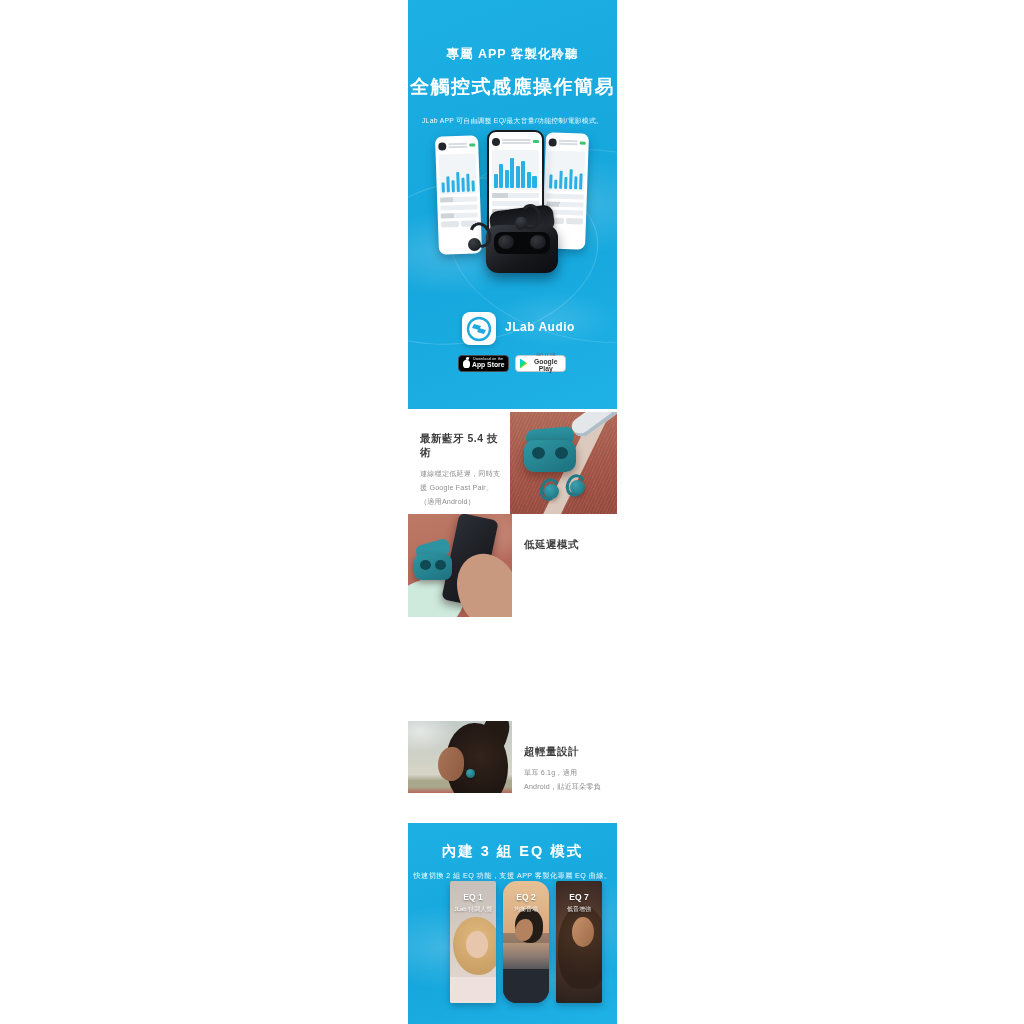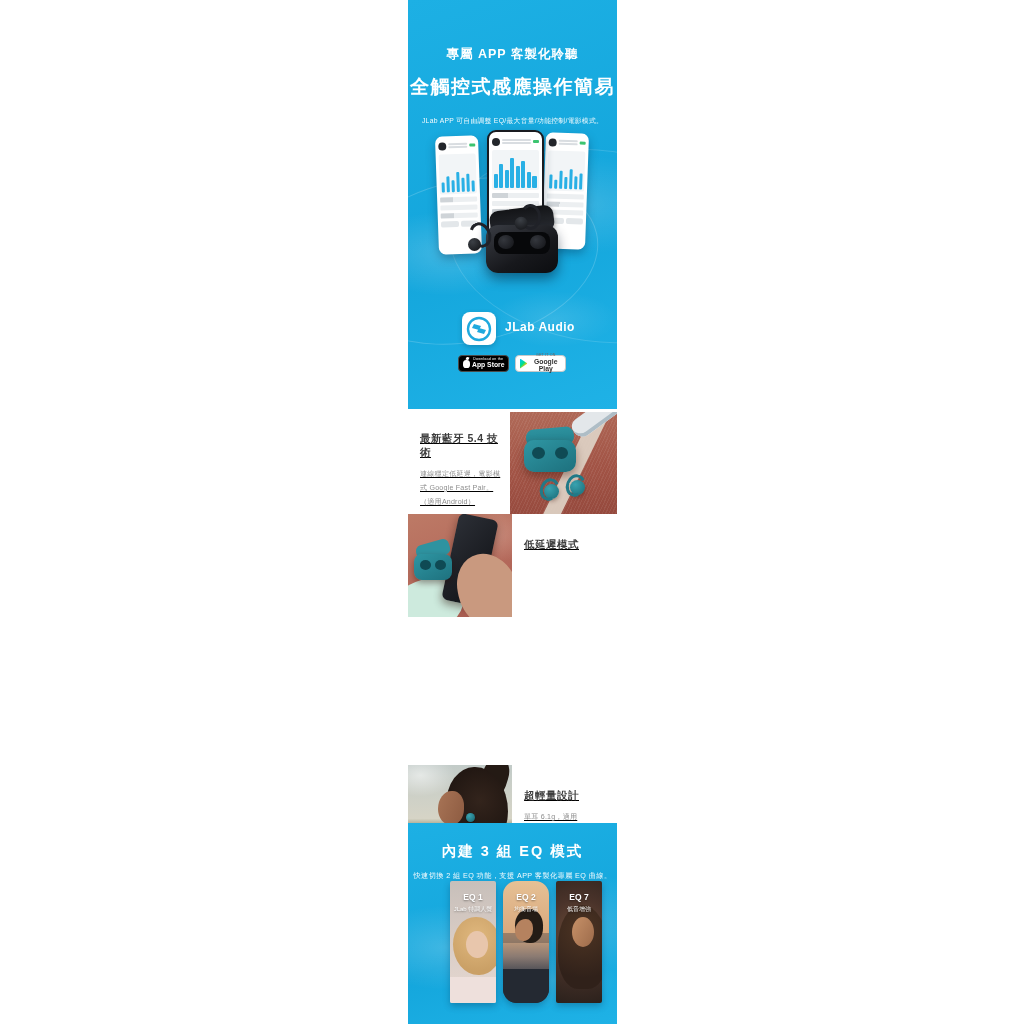--- a/index.html
+++ b/index.html
@@ -62,22 +62,22 @@
   .bg-gp .pre{color:#666;}
   .apple{width:7px;height:8px;background:#fff;border-radius:45% 45% 42% 42%;position:relative;margin-left:1px;}
   .apple::before{content:"";position:absolute;left:2.5px;top:-3px;width:3px;height:3px;background:#fff;border-radius:60% 0 60% 0;transform:rotate(20deg);}
   .gplay-tri{width:9px;height:10px;background:linear-gradient(135deg,#00c4ff 0%,#00e08a 45%,#ffc400 70%,#ff4436 100%);clip-path:polygon(0 0,100% 50%,0 100%);margin-left:1px;}
 
   
   .feat{background:#fff;display:flex;}
   .f1{top:412px;height:102px;}
   .f2{top:514px;height:103px;}
   .f3{top:619px;height:102px;}
-  .f4{top:721px;height:72px;margin-top:44px;}
-  .f-text{box-sizing:border-box;text-decoration:underline;}
+  .f4{top:721px;height:72px;}
+  .f-text{box-sizing:border-box;}
   .f1 .f-text,.f3 .f-text{width:102px;padding:20px 6px 0 12px;}
   .f2 .f-text,.f4 .f-text{width:105px;padding:24px 8px 0 12px;}
   .f-title{font-size:10.5px;font-weight:bold;color:#3d3d3d;letter-spacing:.5px;}
   .f-body{margin-top:8px;font-size:7.1px;line-height:1.95;color:#8d8d8d;letter-spacing:.2px;}
   .photo{position:relative;overflow:hidden;}
   .f1 .photo,.f3 .photo{width:107px;height:102px;}
   .f2 .photo,.f4 .photo{width:104px;height:103px;}
   .photo *{position:absolute;}
 
   
@@ -284,21 +284,21 @@
           <span class="pre">GET IT ON</span>
           <span class="nm">Google Play</span>
         </div>
       </div>
     </div>
   </section>
 
   <section class="feat f1">
     <div class="f-text">
       <div class="f-title">最新藍牙 5.4 技術</div>
-      <div class="f-body">連線穩定低延遲，電影模式 Google Fast Pair。（適用Android）</div>
+      <div class="f-body">連線穩定低延遲，同時支援 Google Fast Pair。（適用Android）</div>
     </div>
     <div class="photo ph-track">
       <div class="grain"></div>
       <div class="lane"></div>
       <div class="shoe"></div>
       <div class="tcase-lid"></div>
       <div class="tcase">
         <div class="tslot ts1"></div>
           <div class="tslot ts2"></div>
       </div>

